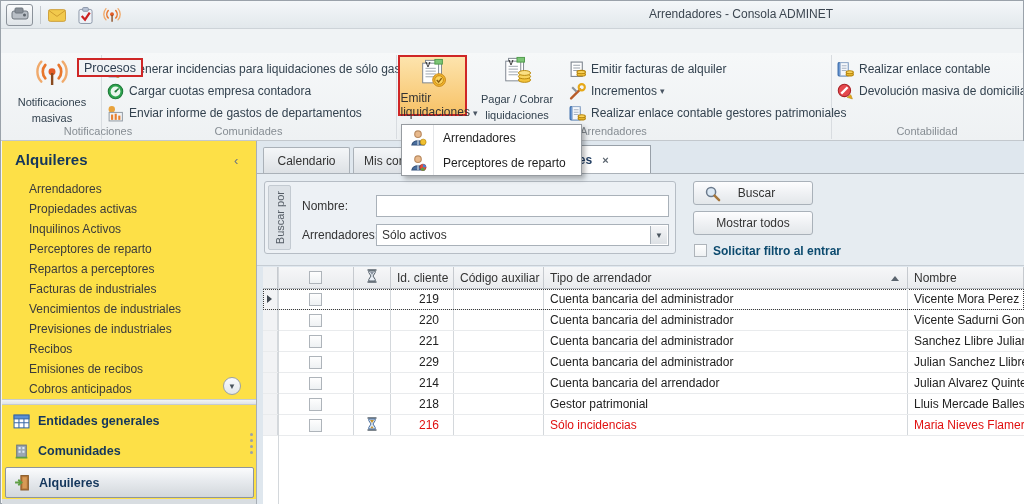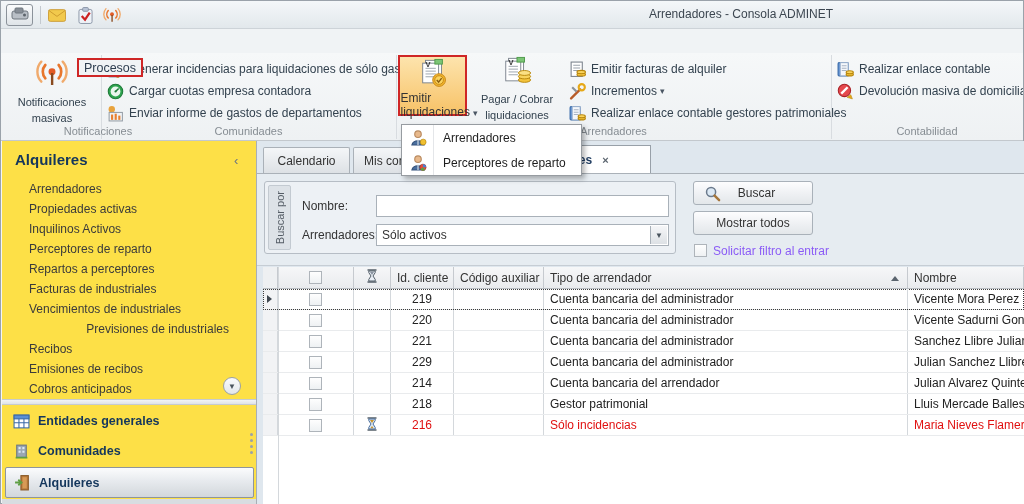--- a/index.html
+++ b/index.html
@@ -95,21 +95,21 @@
   .tablewrap { left:6px; top:126px; width:761px; height:237px; background:#fff; }
   .trow { display:flex; width:761px; }
   .th { height:22px; background:linear-gradient(#f6f7f8,#e9ebee); border-bottom:1px solid #b9bec3;
     color:#333; }
   .cell { border-right:1px solid #d4d8dc; height:100%; display:flex; align-items:center; overflow:hidden;
     white-space:nowrap; }
   .th .cell { border-right:1px solid #c6cacf; }
   .c-ind { flex:0 0 15px; background:#eef0f2; }
   .c-chk { flex:0 0 76px; justify-content:center; }
   .c-ico { flex:0 0 37px; justify-content:center; }
-  .c-id  { flex:0 0 63px; justify-content:flex-end; padding-right:21px; }
+  .c-id  { flex:0 0 63px; justify-content:flex-end; padding-right:14px; }
   .c-aux { flex:0 0 90px; padding-left:6px; }
   .c-tipo{ flex:0 0 364px; padding-left:6px; position:relative; }
   .c-nom { flex:1 1 auto; border-right:none; padding-left:6px; }
   .drow { height:21px; background:#fff; border-bottom:1px solid #e9ebed; color:#222; }
   .drow .c-ind { background:#f2f3f5; }
   .drow-sel { outline:1px dotted #3c3c3c; outline-offset:-1px; }
   .alert, .alert .cell { color:#e01010; }
   .sortasc { position:absolute; right:8px; top:9px; width:0; height:0;
     border-left:4px solid transparent; border-right:4px solid transparent; border-bottom:5px solid #5a646e; }
   .indarrow { width:0; height:0; border-top:4px solid transparent; border-bottom:4px solid transparent;
@@ -353,21 +353,21 @@
     <span class="abs sb-title">Alquileres</span>
     <span class="abs sb-collapse">‹</span>
 
     <span class="abs sb-item" style="top:41px;">Arrendadores</span>
     <span class="abs sb-item" style="top:61px;">Propiedades activas</span>
     <span class="abs sb-item" style="top:81px;">Inquilinos Activos</span>
     <span class="abs sb-item" style="top:101px;">Perceptores de reparto</span>
     <span class="abs sb-item" style="top:121px;">Repartos a perceptores</span>
     <span class="abs sb-item" style="top:141px;">Facturas de industriales</span>
     <span class="abs sb-item" style="top:161px;">Vencimientos de industriales</span>
-    <span class="abs sb-item" style="top:181px;text-align:right;">Previsiones de industriales</span>
+    <span class="abs sb-item" style="top:181px;">Previsiones de industriales</span>
     <span class="abs sb-item" style="top:201px;">Recibos</span>
     <span class="abs sb-item" style="top:221px;">Emisiones de recibos</span>
     <span class="abs sb-item" style="top:241px;">Cobros anticipados</span>
     <div class="abs sb-round">
         <span>▼</span>
       </div>
 
     <div class="abs sb-split"></div>
 
     <div class="abs sb-sec" style="top:266px;">
@@ -447,21 +447,21 @@
               <circle cx="7.5" cy="7.5" r="4.8" fill="#dce9f5" stroke="#6b7a8c" stroke-width="1.6"></circle>
               <path d="M11.2 11.2 L16 16" stroke="#a5763c" stroke-width="2.6" stroke-linecap="round"></path>
             </svg>
         </span>
         <span class="btxt" style="margin-right:20px;">Buscar</span>
       </div>
       <div class="abs btn" style="top:37px;">
         <span class="btxt">Mostrar todos</span>
       </div>
       <div class="abs cbx" style="left:437px; top:70px;"></div>
-      <span class="abs" style="left:456px; top:70px; color:#8b5cf6;">Solicitar filtro al entrar</span>
+      <span class="abs" style="left:456px; top:70px; color:#0c4a6e;font-weight:bold;">Solicitar filtro al entrar</span>
     </div>
 
     <div class="abs tablewrap">
       <div class="bodyvline"></div>
       <div class="trow th">
         <div class="cell c-ind"></div>
         <div class="cell c-chk">
             <div class="cbx"></div>
           </div>
         <div class="cell c-ico">

